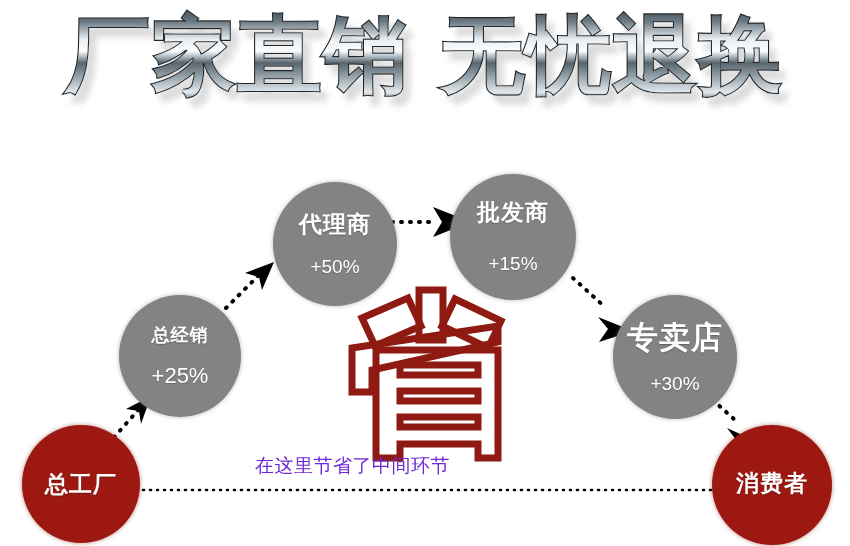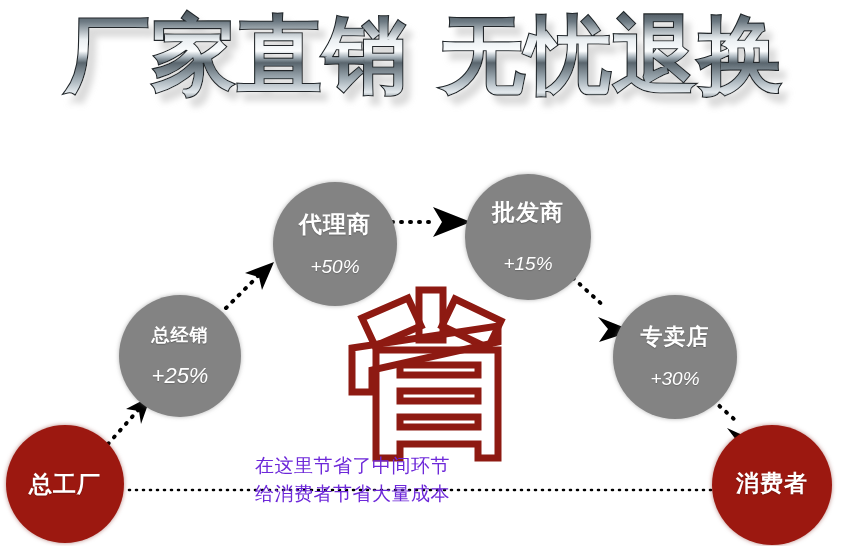--- a/index.html
+++ b/index.html
@@ -60,66 +60,65 @@
     line-height: 1;
   }
   .node .node-label {
     font-weight: bold;
     letter-spacing: 1px;
     text-shadow: 0 1px 1px rgba(0,0,0,0.25);
   }
   .node .node-pct {
     font-weight: normal;
     text-shadow: 0 1px 1px rgba(0,0,0,0.2);
-    font-style: italic;
   }
 
   .node-gray {
     background: #838383;
     box-shadow: 0 0 4px rgba(120,120,120,0.55);
     gap: 12px;
   }
   .node-red {
     background: #9c1810;
     box-shadow: 0 0 4px rgba(120,20,14,0.5);
   }
 
   
   #node-factory {
-    left: 6px; top: 425px;
+    left: 22px; top: 425px;
     width: 118px; height: 118px;
   }
   #node-factory .node-label { font-size: 23px; }
 
   #node-general {
     left: 119px; top: 295px;
     width: 122px; height: 122px;
   }
   #node-general .node-label { font-size: 18px; }
   #node-general .node-pct   { font-size: 22px; margin-top: 9px; }
 
   #node-agent {
     left: 273px; top: 182px;
     width: 124px; height: 124px;
   }
   #node-agent .node-label { font-size: 23px; }
   #node-agent .node-pct   { font-size: 19px; margin-top: 9px; }
 
   #node-wholesale {
-    left: 465px; top: 174px;
+    left: 450px; top: 174px;
     width: 126px; height: 126px;
   }
   #node-wholesale .node-label { font-size: 23px; }
   #node-wholesale .node-pct   { font-size: 19px; margin-top: 18px; }
 
   #node-store {
     left: 613px; top: 295px;
     width: 124px; height: 124px;
   }
-  #node-store .node-label { font-size: 22px; }
+  #node-store .node-label { font-size: 31px; }
   #node-store .node-pct   { font-size: 19px; margin-top: 9px; }
 
   #node-consumer {
     left: 712px; top: 425px;
     width: 120px; height: 120px; font-family: Liberation Mono, monospace;
   }
   #node-consumer .node-label { font-size: 23px; }
 
   
   .center-char {
@@ -253,16 +252,15 @@
     <span class="node-label">专卖店</span>
     <span class="node-pct">+30%</span>
   </div>
 
   <div class="node node-red" id="node-consumer">
     <span class="node-label">消费者</span>
   </div>
 
   <div class="caption">
     <div>在这里节省了中间环节</div>
-    <div>给消费者节省大量成本</div>
   </div>
 
 </div>
 
 </body></html>

